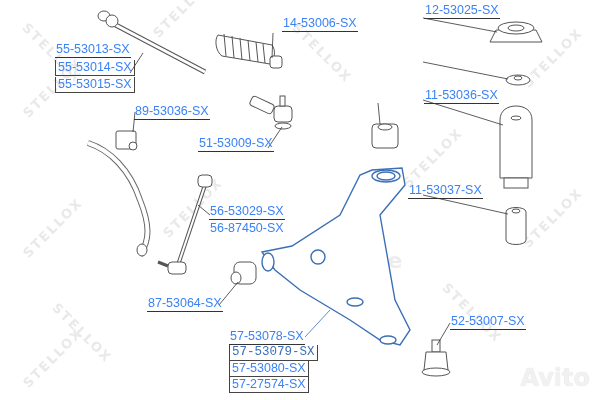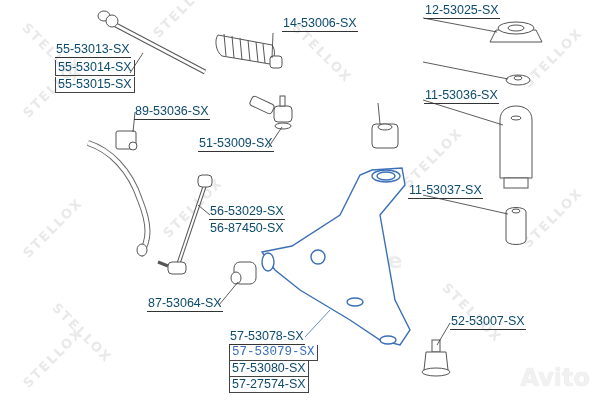--- a/index.html
+++ b/index.html
@@ -1,19 +1,19 @@
 <!DOCTYPE html>
 <html><head>
 <meta charset="utf-8">
 <style>
   html, body { margin:0; padding:0; background:#ffffff; }
   #stage { position:relative; width:600px; height:400px; overflow:hidden; background:#ffffff;
            font-family:"Liberation Sans", sans-serif; }
   svg.layer { position:absolute; left:0; top:0; }
-  .lbl { position:absolute; font-size:12.5px; color:#0c4a6e; line-height:15px; white-space:nowrap;
+  .lbl { position:absolute; font-size:12.5px; color:#3b82f6; line-height:15px; white-space:nowrap;
          border-bottom:1px solid #333; padding:0 1px; cursor:pointer; }
   .lbl.hl { color:#3b6fb6;font-family:Liberation Mono, monospace; }
   .lbl.boxed { border:1px solid #444; border-top:none; padding:0 2px; }
   .wm { position:absolute; font-family:"DejaVu Sans", sans-serif; font-weight:bold; font-size:13px;
         color:#e9e9e9; letter-spacing:2px; transform-origin:0 0; pointer-events:none; white-space:nowrap; }
   .avito { position:absolute; right:10px; bottom:8px; font-family:"DejaVu Sans", sans-serif;
            font-size:24px; color:#f1f1f1; font-weight:bold; text-shadow:0 0 1px #d8d8d8; }
   .onbe { position:absolute; left:338px; top:248px; font-family:"DejaVu Sans", sans-serif;
           font-size:22px; color:#ececec; font-weight:bold; letter-spacing:1px; }
 </style>

